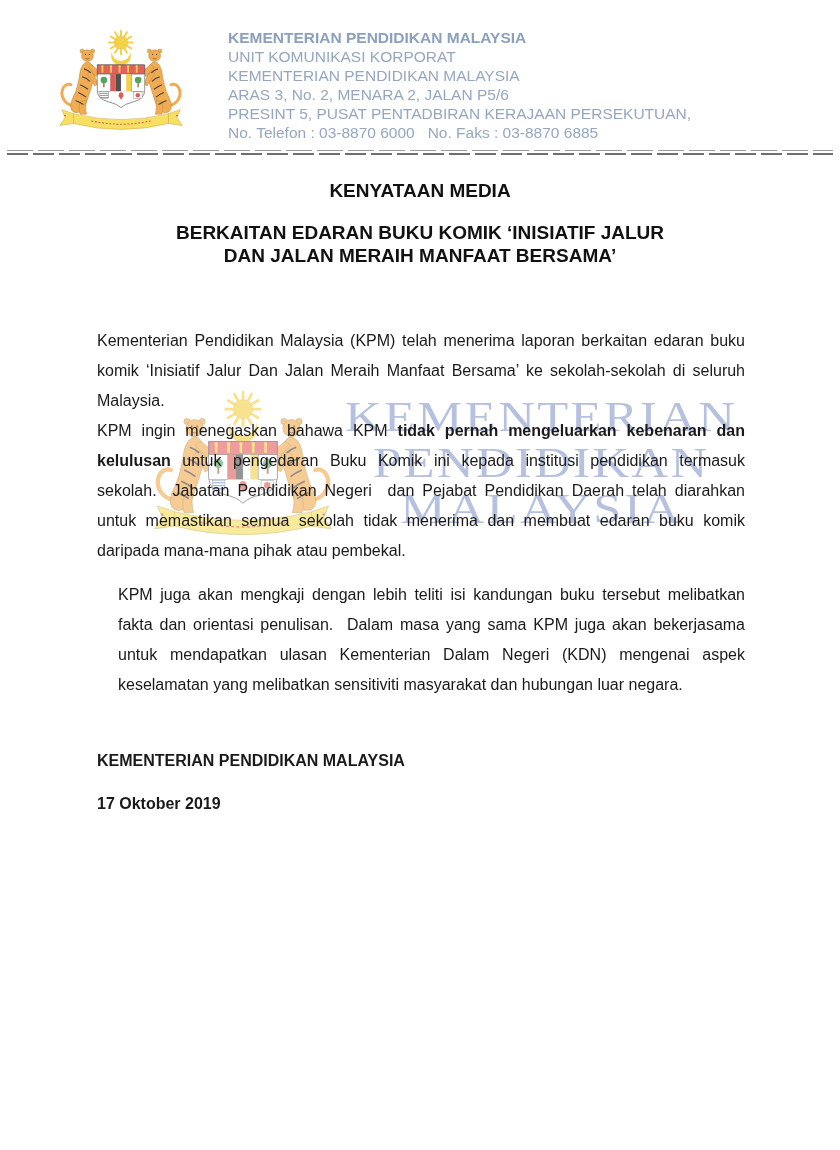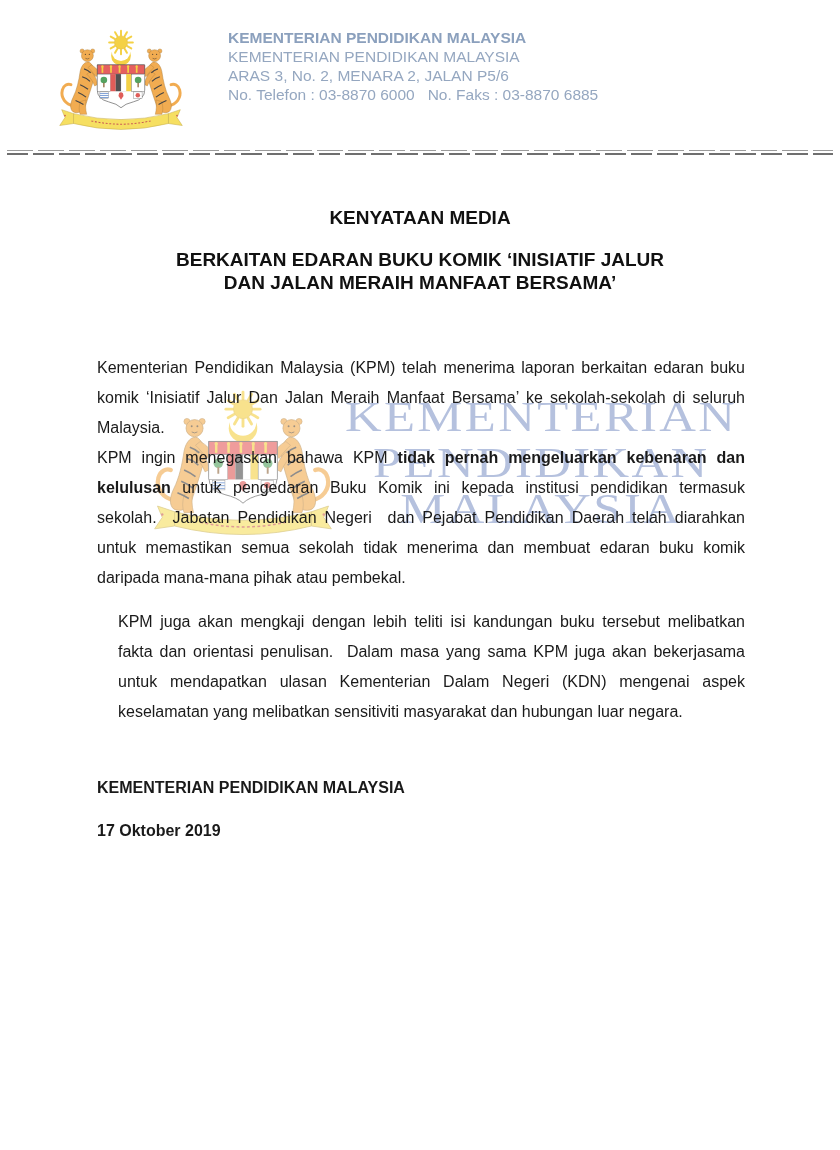--- a/index.html
+++ b/index.html
@@ -41,21 +41,21 @@
     height:5px; margin:6px 7px 0 7px;
     background-image:
       repeating-linear-gradient(90deg,#9b9b9b 0 26px, rgba(0,0,0,0) 26px 31px),
       repeating-linear-gradient(90deg,#6f6f6f 0 21px, rgba(0,0,0,0) 21px 26px);
     background-size:100% 1px, 100% 2px;
     background-position:0 0, 0 3px;
     background-repeat:no-repeat;
   }
 
   h1.doc-title {
-    margin:51px 0 0; text-align:center;
+    margin:24px 0 0; text-align:center;
     font-size:19px; font-weight:bold; line-height:23px; color:#111;
   }
   h2.doc-subtitle {
     margin:19px 0 0; text-align:center;
     font-size:19px; font-weight:bold; line-height:23px; color:#111;
   }
 
   .body-text { padding:0 95px 0 97px; }
   .body-text p {
     margin:0; font-size:16px; line-height:30px;
@@ -170,22 +170,24 @@
   <div class="content">
 
     <header class="letterhead">
       <div class="logo">
         <svg viewBox="0 0 200 170">
             <use href="#crest"></use>
           </svg>
       </div>
       <div class="lh-text">
         <div class="lh-line bold">KEMENTERIAN PENDIDIKAN MALAYSIA</div>
+        <div class="lh-line">UNIT KOMUNIKASI KORPORAT</div>
         <div class="lh-line">KEMENTERIAN PENDIDIKAN MALAYSIA</div>
         <div class="lh-line">ARAS 3, No. 2, MENARA 2, JALAN P5/6</div>
+        <div class="lh-line">PRESINT 5, PUSAT PENTADBIRAN KERAJAAN PERSEKUTUAN,</div>
         <div class="lh-line">No. Telefon : 03-8870 6000   No. Faks : 03-8870 6885</div>
       </div>
     </header>
 
     <div class="rule"></div>
 
     <h1 class="doc-title">KENYATAAN MEDIA</h1>
 
     <h2 class="doc-subtitle">
       <span>BERKAITAN EDARAN BUKU KOMIK ‘INISIATIF JALUR</span><br>

